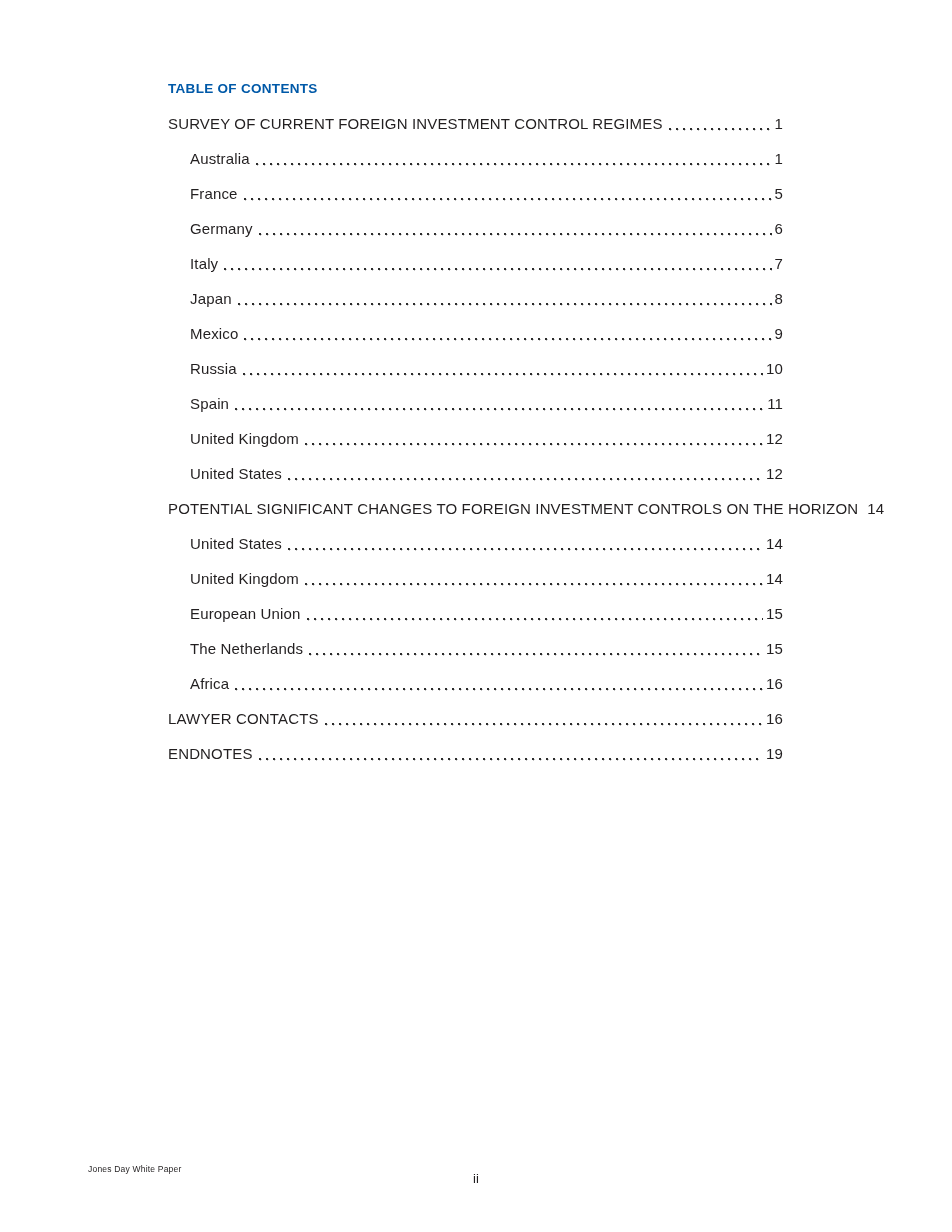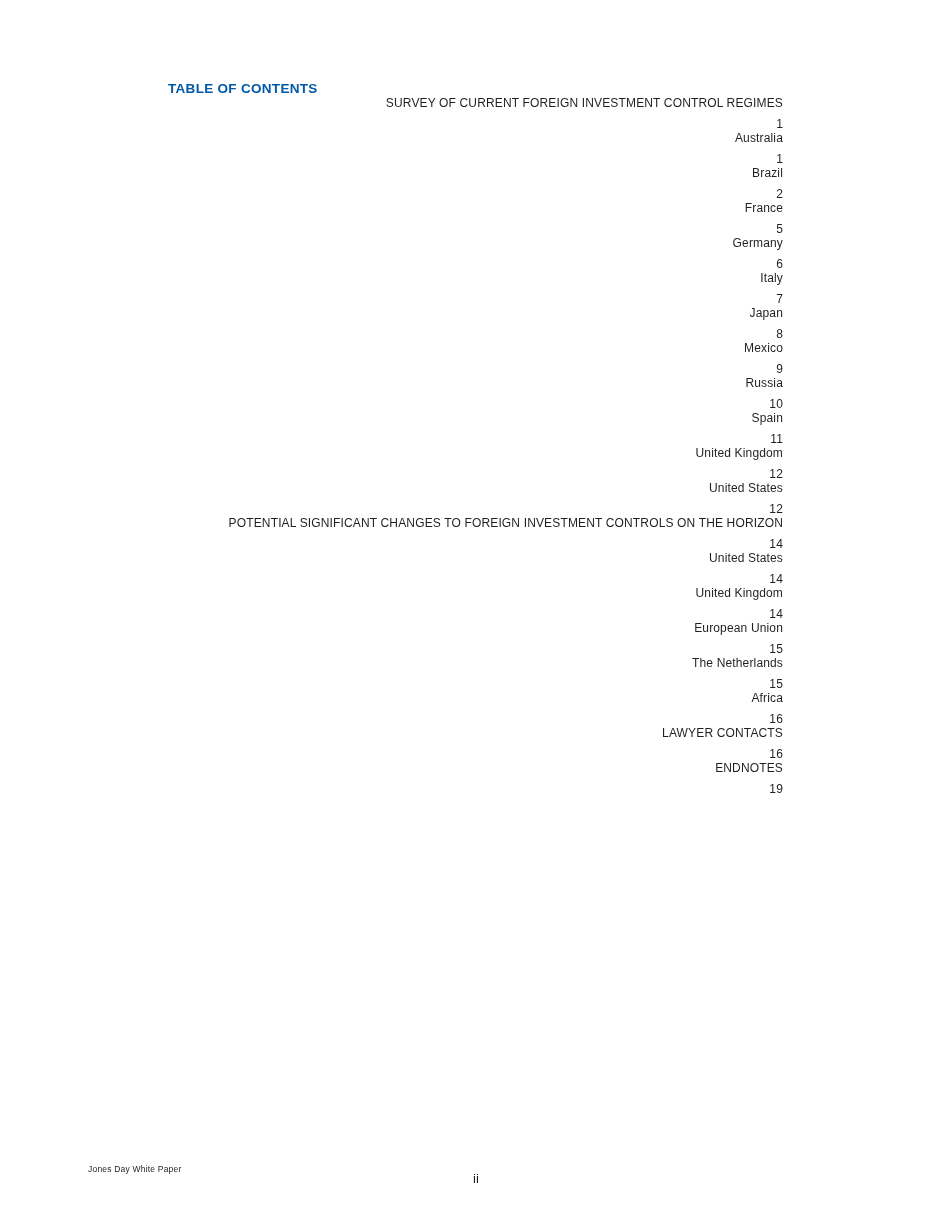--- a/index.html
+++ b/index.html
@@ -28,24 +28,23 @@
   .toc {
     position: absolute;
     left: 168px;
     top: 97px;
     width: 615px;
   }
   .toc-row {
     display: flex;
     align-items: flex-end;
     height: 35px;
-    font-size: 12px;
+    font-size: 15px;
     letter-spacing: 0.15px;
     line-height: 1.15;
-    flex-direction: column;
   }
   .toc-row.level-1 { padding-left: 22px; }
   .toc-label { white-space: nowrap; }
   .toc-leader {
     flex: 1 1 auto;
     height: 12px;
     margin: 0 3px 0 6px;
     background-image: radial-gradient(circle at 1.2px 1.2px, #2b2b2b 1.05px, transparent 1.45px);
     background-size: 7px 3px;
     background-repeat: repeat-x;
@@ -78,25 +77,20 @@
   <div class="toc">
       <div class="toc-row level-0">
         <span class="toc-label">SURVEY OF CURRENT FOREIGN INVESTMENT CONTROL REGIMES</span>
         <span class="toc-leader"></span>
         <span class="toc-page">1</span>
       </div>
       <div class="toc-row level-1">
         <span class="toc-label">Australia</span>
         <span class="toc-leader"></span>
         <span class="toc-page">1</span>
-      </div>
-      <div class="toc-row level-1">
-        <span class="toc-label">Brazil</span>
-        <span class="toc-leader"></span>
-        <span class="toc-page">2</span>
       </div>
       <div class="toc-row level-1">
         <span class="toc-label">France</span>
         <span class="toc-leader"></span>
         <span class="toc-page">5</span>
       </div>
       <div class="toc-row level-1">
         <span class="toc-label">Germany</span>
         <span class="toc-leader"></span>
         <span class="toc-page">6</span>

